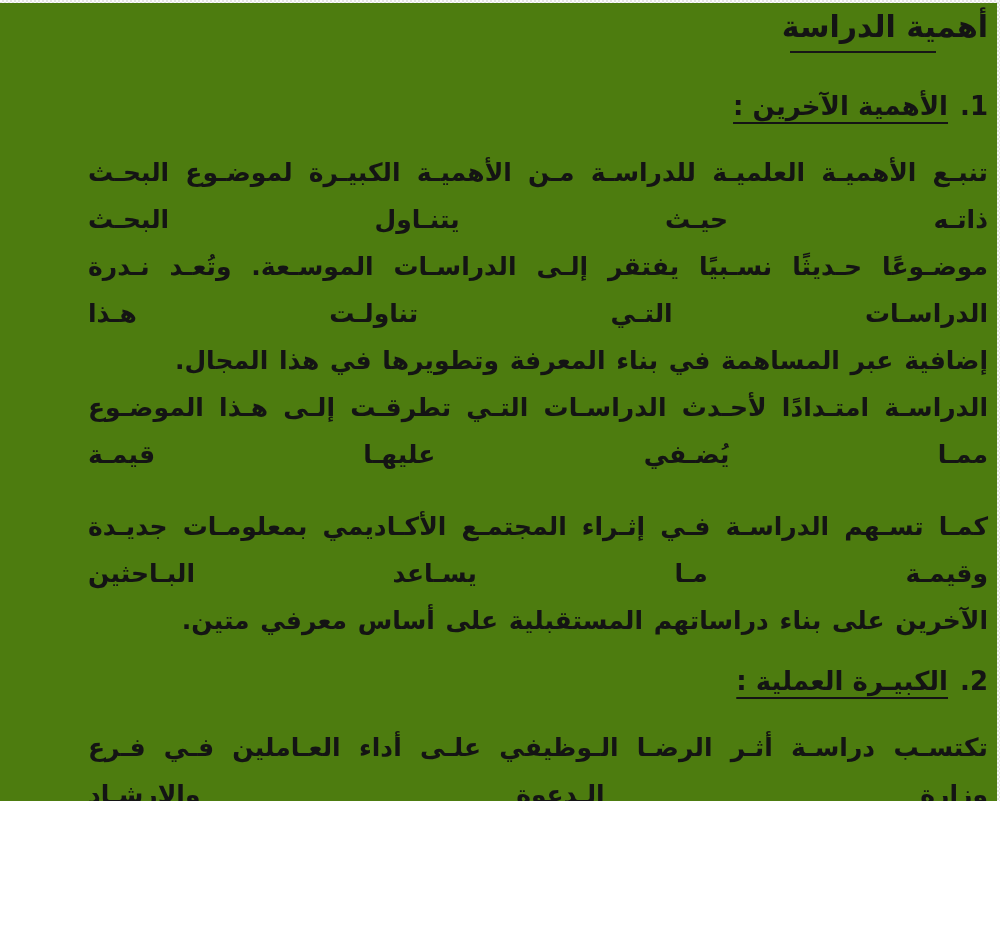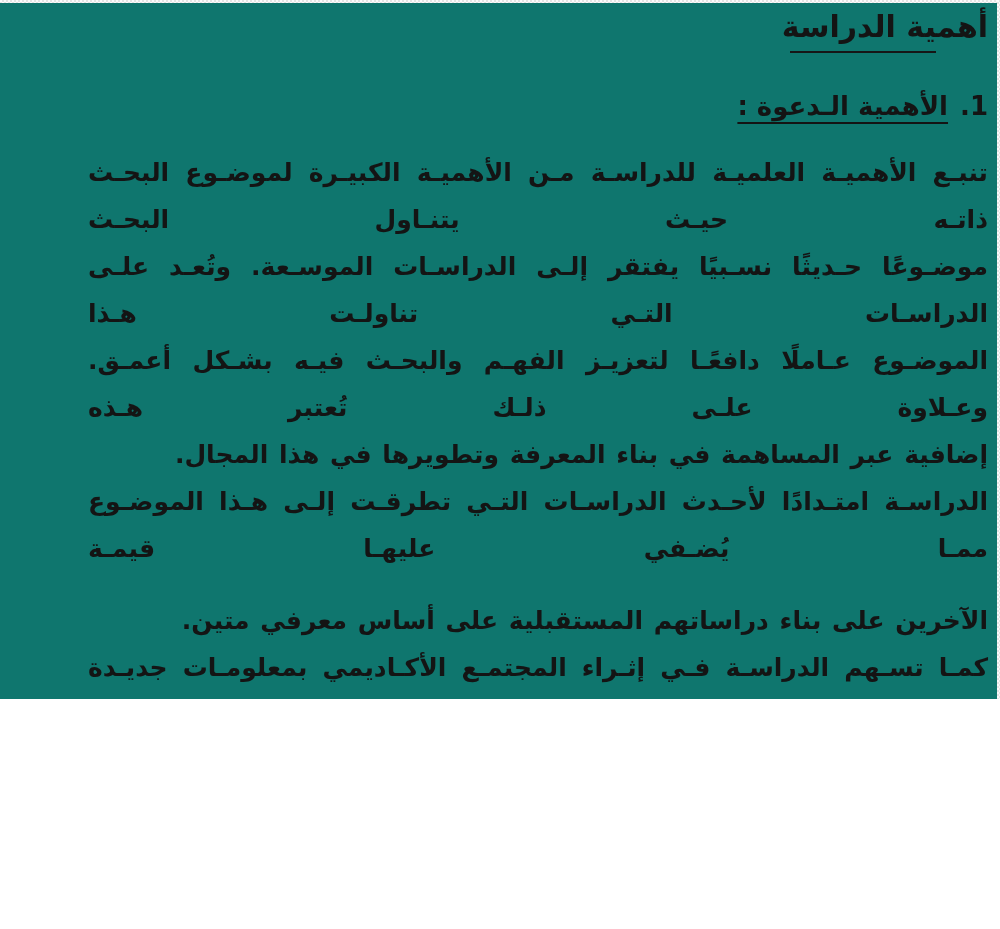--- a/index.html
+++ b/index.html
@@ -1,19 +1,19 @@
 <!DOCTYPE html>
 <html lang="ar" dir="rtl"><head>
 <meta charset="utf-8">
 <style>
   html,body { margin:0; padding:0; background:#ffffff; }
   .page {
     position:relative;
-    width:1000px; height:699px;
-    background:#0f766e;
+    width:1000px; height:801px;
+    background:#4d7c0f;
     overflow:hidden;
     direction:rtl;
     font-family:"DejaVu Sans", sans-serif;
     color:#141414;
   }
   
   .edge-top {
     position:absolute; top:0; left:0; right:0; height:3px; z-index:3;
     background: repeating-conic-gradient(#e4e4e4 0% 25%, #fbfbfb 0% 50%);
     background-size:4px 4px;
@@ -79,34 +79,33 @@
 
   <div class="content">
 
     <div class="doc-title-wrap">
       <div class="doc-title">أهمية الدراسة</div>
       <div class="doc-title-underline"></div>
     </div>
 
     <div class="num-item first">
       <span class="num">1.</span>
-      <span class="lbl">الأهمية الـدعوة :</span>
+      <span class="lbl">الأهمية الآخرين :</span>
     </div>
 
     <div class="para p1">
       <div class="line">تنبـع الأهميـة العلميـة للدراسـة مـن الأهميـة الكبيـرة لموضـوع البحـث ذاتـه حيـث يتنـاول البحـث</div>
-      <div class="line">موضـوعًا حـديثًا نسـبيًا يفتقر إلـى الدراسـات الموسـعة. وتُعـد علـى الدراسـات التـي تناولـت هـذا</div>
-      <div class="line">الموضـوع عـاملًا دافعًـا لتعزيـز الفهـم والبحـث فيـه بشـكل أعمـق. وعـلاوة علـى ذلـك تُعتبر هـذه</div>
+      <div class="line">موضـوعًا حـديثًا نسـبيًا يفتقر إلـى الدراسـات الموسـعة. وتُعـد نـدرة الدراسـات التـي تناولـت هـذا</div>
       <div class="line last">إضافية عبر المساهمة في بناء المعرفة وتطويرها في هذا المجال.</div>
       <div class="line">الدراسـة امتـدادًا لأحـدث الدراسـات التـي تطرقـت إلـى هـذا الموضـوع ممـا يُضـفي عليهـا قيمـة</div>
     </div>
 
     <div class="para p2">
+      <div class="line">كمـا تسـهم الدراسـة فـي إثـراء المجتمـع الأكـاديمي بمعلومـات جديـدة وقيمـة مـا يسـاعد البـاحثين</div>
       <div class="line last">الآخرين على بناء دراساتهم المستقبلية على أساس معرفي متين.</div>
-      <div class="line">كمـا تسـهم الدراسـة فـي إثـراء المجتمـع الأكـاديمي بمعلومـات جديـدة وقيمـة مـا يسـاعد البـاحثين</div>
     </div>
 
     <div class="num-item second">
       <span class="num">2.</span>
       <span class="lbl">الكبيـرة العملية :</span>
     </div>
 
     <div class="para p3">
       <div class="line">تكتسـب دراسـة أثـر الرضـا الـوظيفي علـى أداء العـاملين فـي فـرع وزارة الـدعوة والإرشـاد</div>
 

